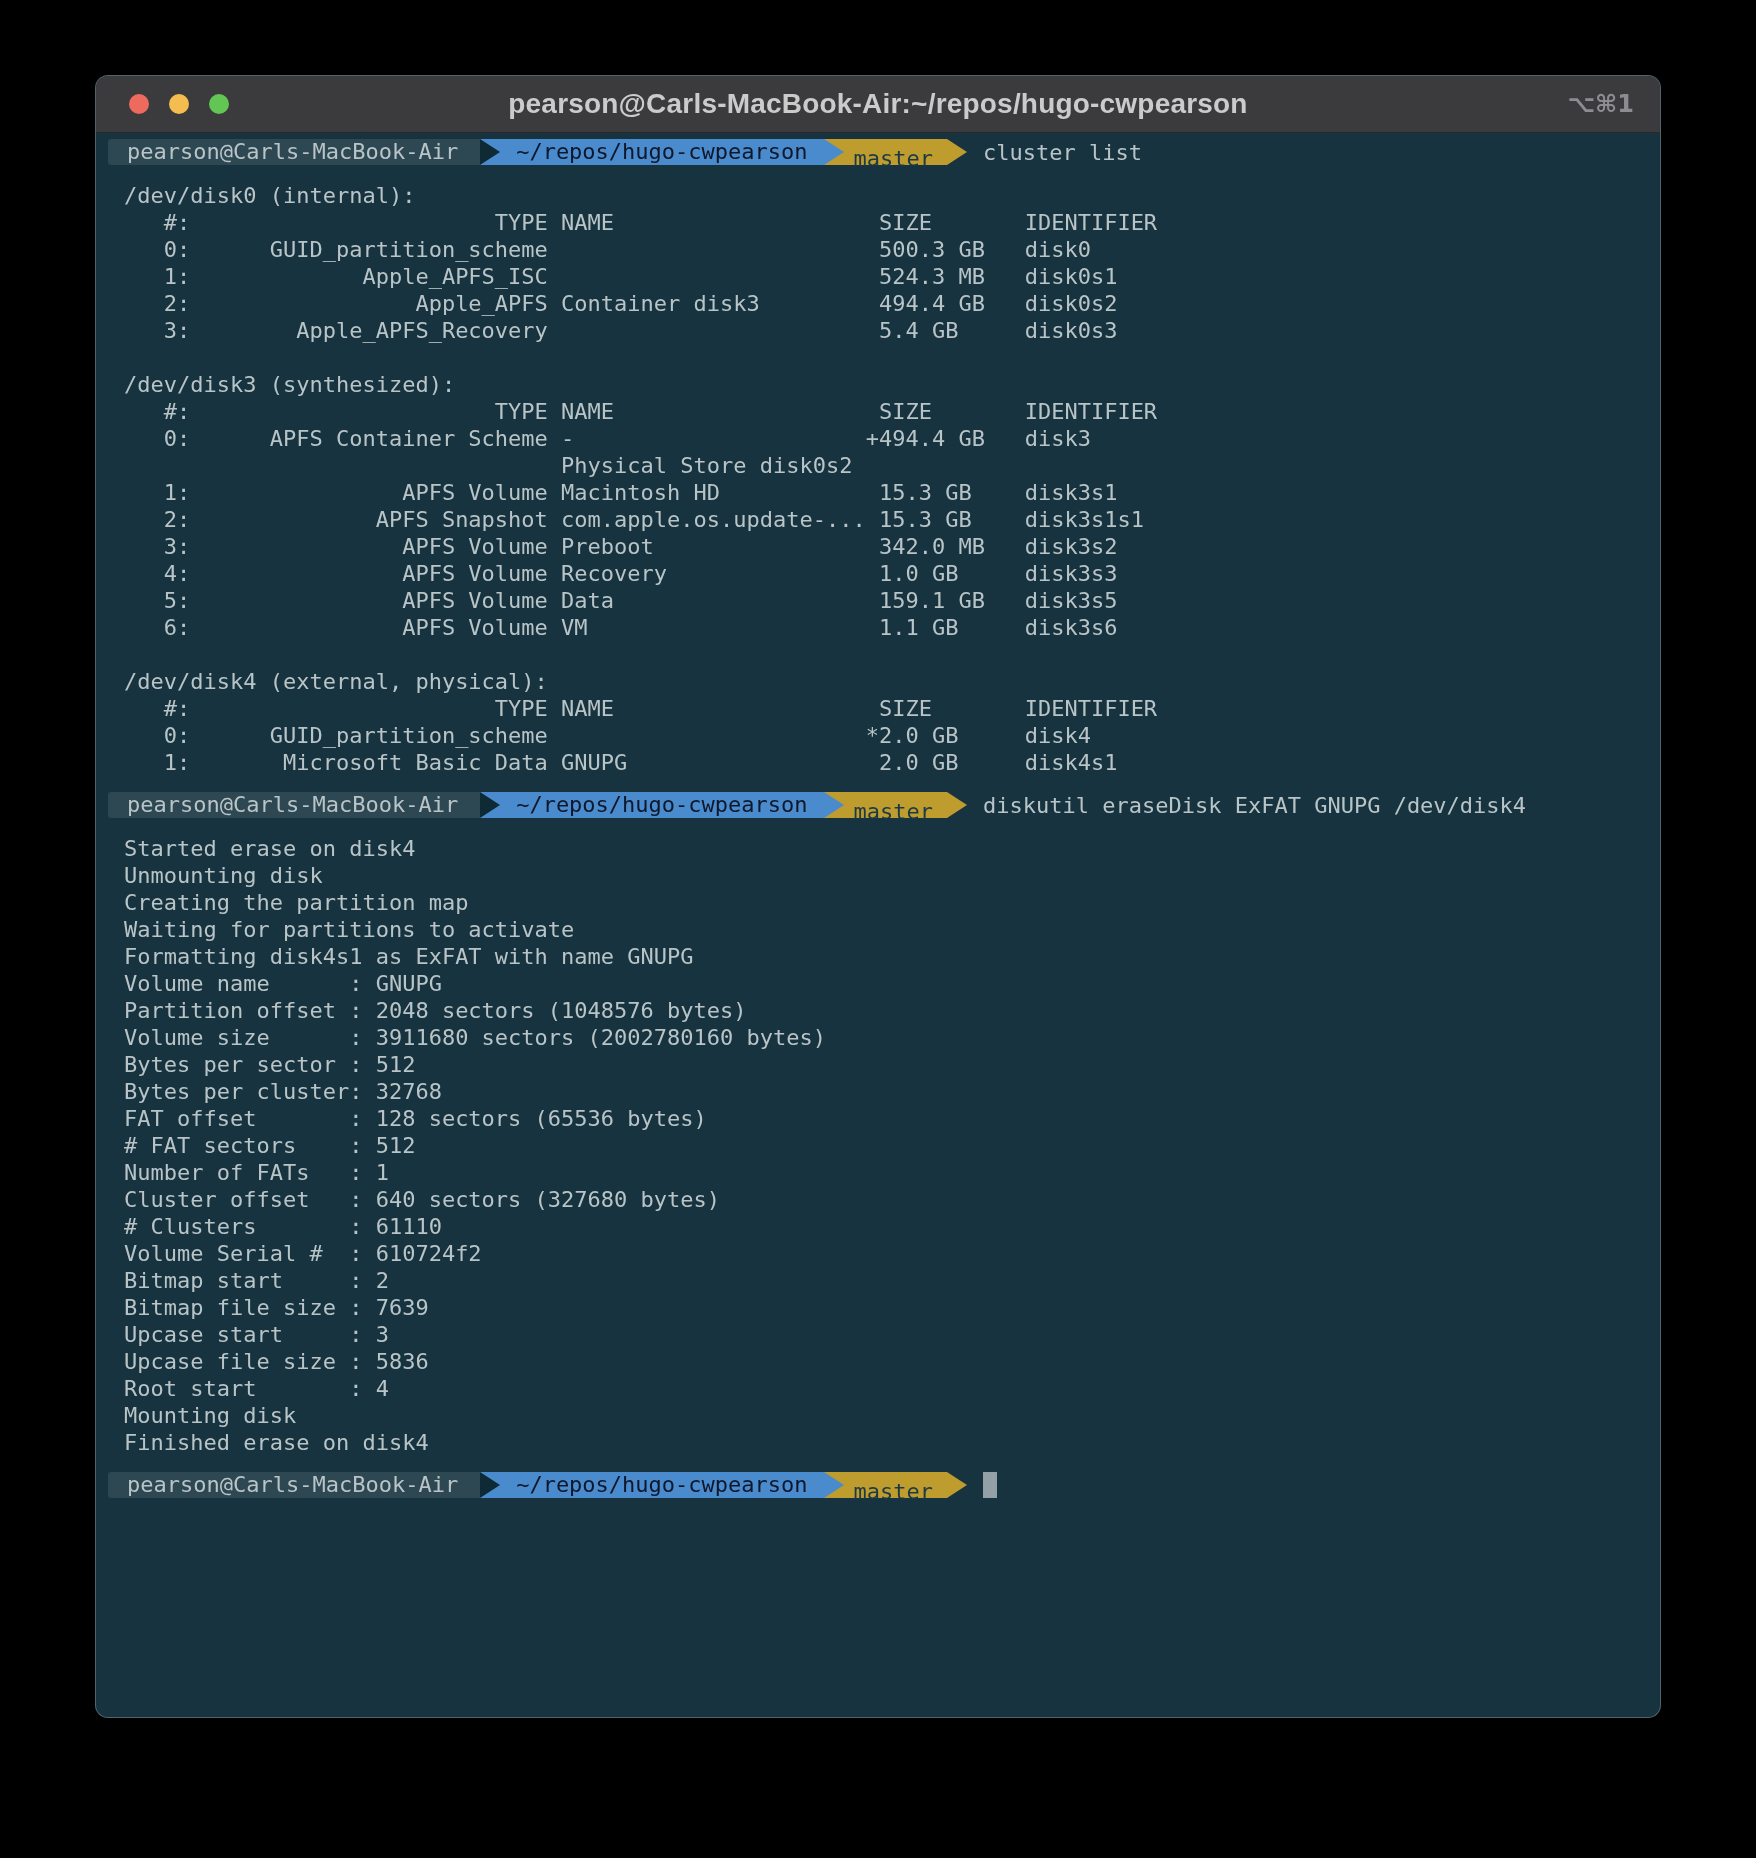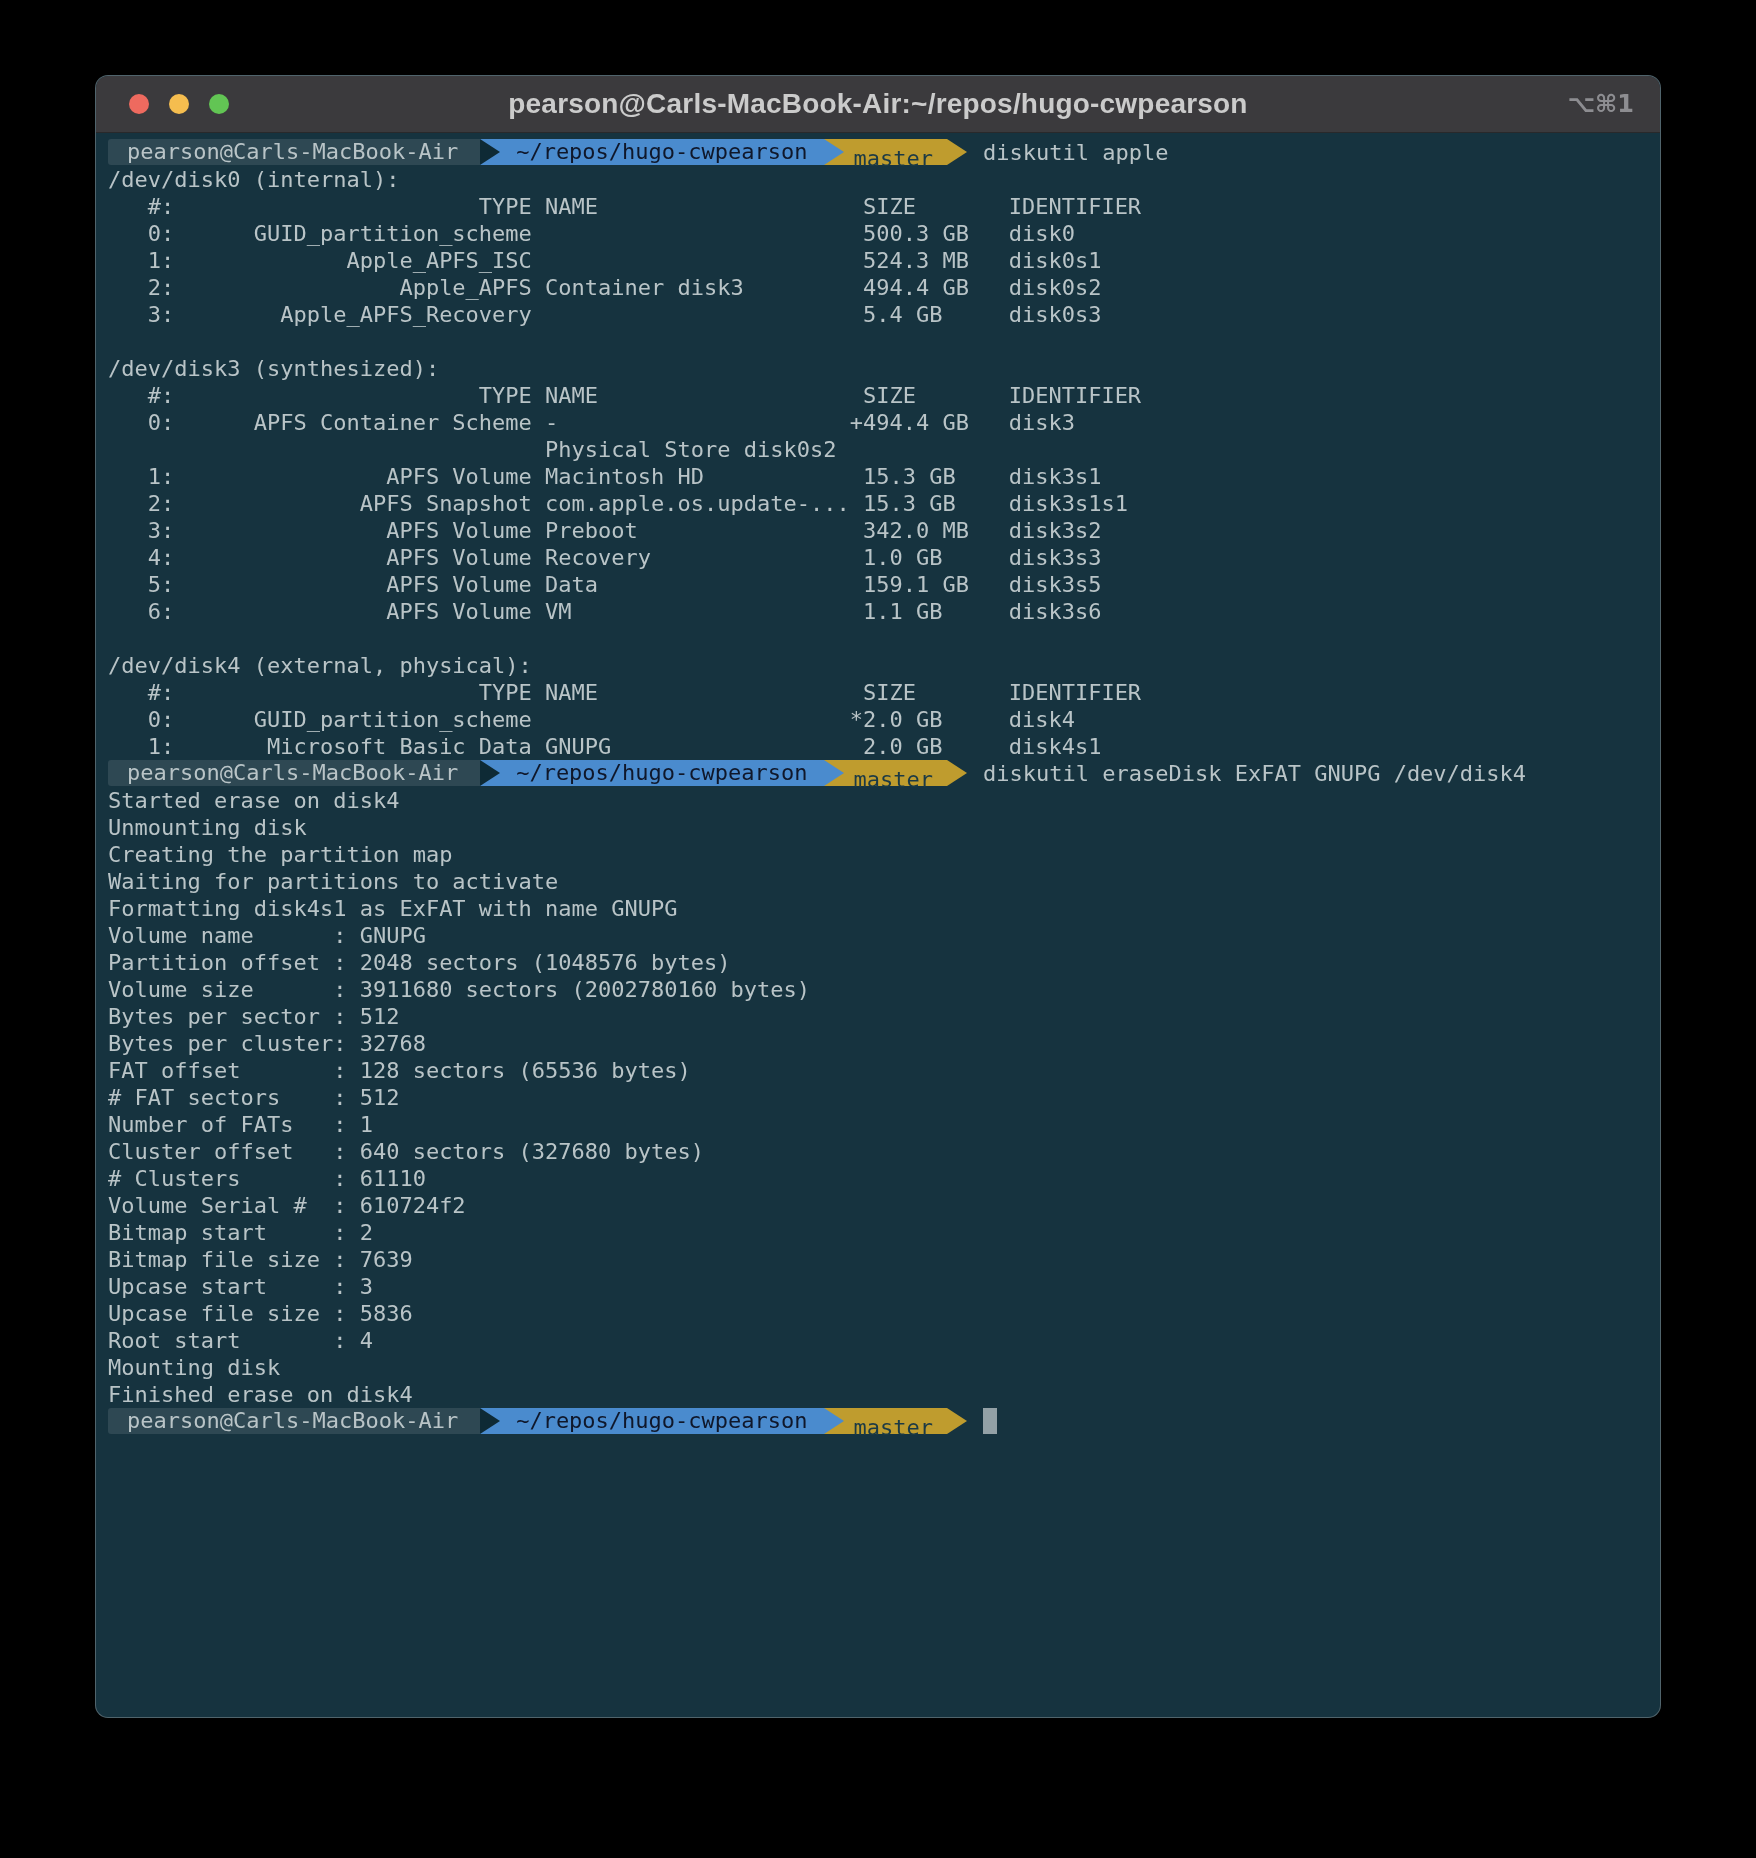--- a/index.html
+++ b/index.html
@@ -15,21 +15,21 @@
   .light{width:20px;height:20px;border-radius:50%;}
   .light.red{background:#EE6A5F;}
   .light.yellow{background:#F5BD4F;}
   .light.green{background:#62C554;}
   .title{flex:1;text-align:center;color:#CBCBCB;font-family:"Liberation Sans",sans-serif;
          font-weight:bold;font-size:28px;letter-spacing:.2px;}
   .shortcut{position:absolute;right:26px;top:0;height:100%;display:flex;align-items:center;
             color:#8D8D91;font-family:"DejaVu Sans",sans-serif;font-weight:bold;font-size:24px;}
   
   .term{padding:6px 8px 0 12px;font-size:22px;line-height:27px;color:#B9C4C7;}
-  .term pre{margin:0;font:inherit;white-space:pre;}
+  .term pre{margin:16px;font:inherit;white-space:pre;}
   .out-list{margin-bottom:27px;}
   
   .pline{display:flex;align-items:flex-start;height:27px;}
   .seg{height:26px;line-height:26px;display:inline-flex;align-items:center;white-space:pre;}
   .seg.host{background:#2E4853;color:#B9C4C7;padding:0 22px 0 19px;border-radius:3px 0 0 3px;}
   .seg.path{background:#4A8BCE;color:#0f172a;padding:0 16px;}
   .seg.git{background:#BF9C2E;color:#1C3A45;padding:0 14px 0 10px;gap:7px;flex-direction:column;}
   .arr{width:0;height:0;border-top:13px solid transparent;border-bottom:13px solid transparent;
        border-left:20px solid transparent;}
   .arr.a1{border-top-color:#4A8BCE;border-bottom-color:#4A8BCE;border-left-color:#0E2A35;}
@@ -64,21 +64,21 @@
         <span class="arr a2"></span>
         <span class="seg git">
           <svg width="17" height="22" viewBox="0 0 17 22">
             <path d="M5 2 L5 20" stroke="#1C3A45" stroke-width="2.4" fill="none"></path>
             <path d="M5 15 C5 10 12 11 12 5.5" stroke="#1C3A45" stroke-width="2.4" fill="none"></path>
             <path d="M9 7 L12 3 L15 7" stroke="#1C3A45" stroke-width="2.4" fill="none"></path>
           </svg>
           <span>master</span>
         </span>
         <span class="arr a3"></span>
-        <span class="cmd">diskutil apple</span>
+        <span class="cmd">cluster list</span>
       </div>
 
       <pre class="out-list">/dev/disk0 (internal):
    #:                       TYPE NAME                    SIZE       IDENTIFIER
    0:      GUID_partition_scheme                         500.3 GB   disk0
    1:             Apple_APFS_ISC                         524.3 MB   disk0s1
    2:                 Apple_APFS Container disk3         494.4 GB   disk0s2
    3:        Apple_APFS_Recovery                         5.4 GB     disk0s3
 
 /dev/disk3 (synthesized):

